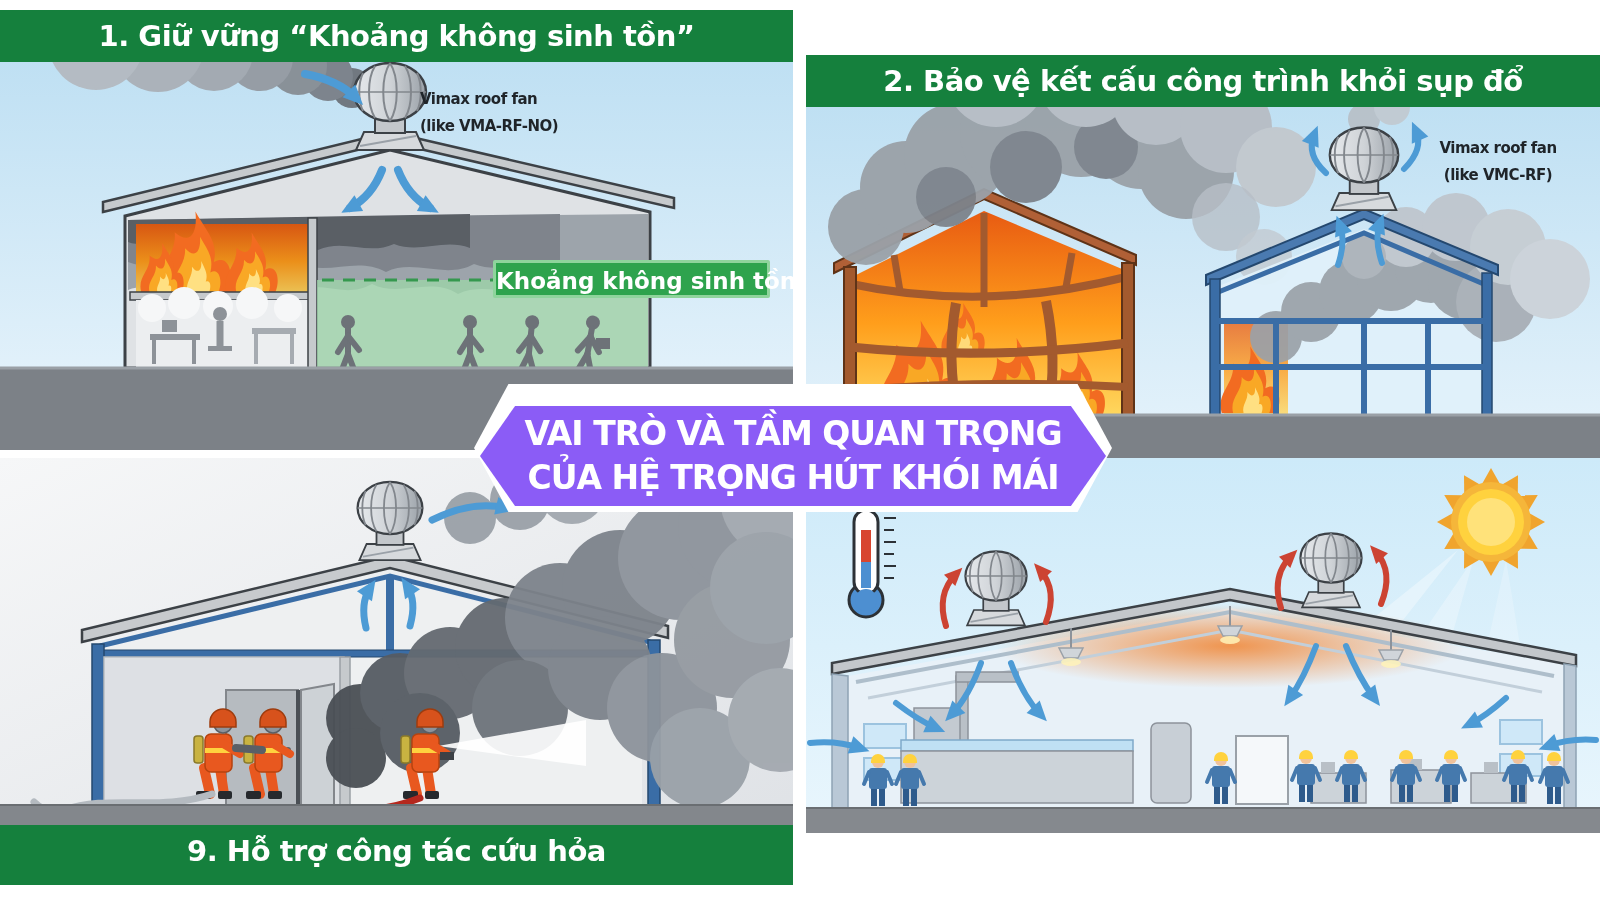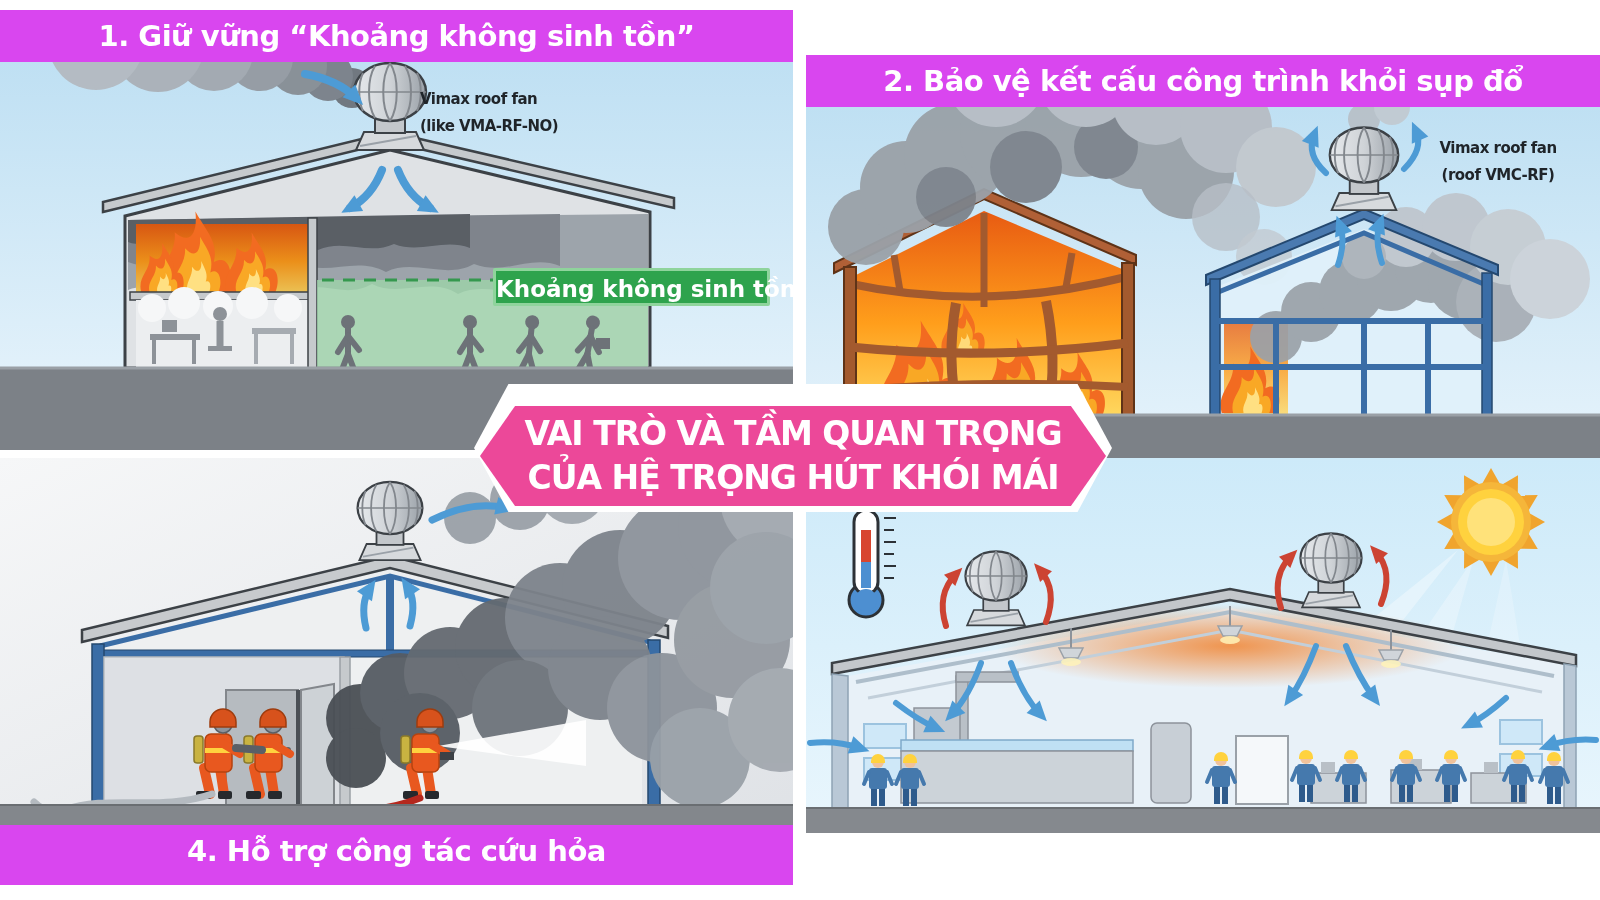--- a/index.html
+++ b/index.html
@@ -3,41 +3,41 @@
 <meta charset="utf-8">
 <style>
   html,body{margin:0;padding:0;background:#ffffff;}
   #stage{position:relative;width:1600px;height:900px;background:#ffffff;overflow:hidden;
          font-family:"DejaVu Sans","Liberation Sans",sans-serif;}
   .panel{position:absolute;overflow:hidden;}
   #panel1{left:0;top:10px;width:793px;height:440px;}
   #panel2{left:806px;top:20px;width:794px;height:440px;margin-top:35px;}
   #panel3{left:0;top:458px;width:793px;height:427px;}
   #panel4{left:806px;top:458px;width:794px;height:427px;}
-  .titlebar{position:absolute;left:0;width:100%;height:60px;background:#d946ef;
+  .titlebar{position:absolute;left:0;width:100%;height:60px;background:#15803d;
             color:#ffffff;font-weight:bold;font-size:29px;text-align:center;line-height:52px;
             white-space:nowrap;letter-spacing:-0.5px;}
   .titlebar.top{top:0;}
   .titlebar.bottom{bottom:0;}
   .scene{position:absolute;left:0;width:100%;}
   .scene.below{top:52px;height:388px;}
   .scene.above{top:0;height:375px;}
   svg{display:block;}
   .fanlabel{position:absolute;color:#1f2429;font-size:15px;font-weight:bold;line-height:27px;
             letter-spacing:-0.5px;}
   #fanlabel1{left:420px;top:76px;width:230px;text-align:left;}
   #fanlabel2{left:592px;top:80px;width:200px;text-align:center;}
-  #survival-label{position:absolute;left:493px;top:258px;width:277px;height:38px;
+  #survival-label{position:absolute;left:493px;top:250px;width:277px;height:38px;
                   background:#2ea34d;border:3px solid #8fd49c;border-radius:2px;
                   color:#ffffff;font-weight:bold;font-size:23px;text-align:left;line-height:36px;
                   box-sizing:border-box;white-space:nowrap;}
   #banner{position:absolute;left:474px;top:384px;width:638px;height:128px;z-index:30;}
   #banner .hexouter{position:absolute;inset:0;background:#ffffff;
       clip-path:polygon(0 50%,5.4% 0,94.6% 0,100% 50%,94.6% 100%,5.4% 100%);}
-  #banner .hexinner{position:absolute;inset:6px;background:#ec4899;
+  #banner .hexinner{position:absolute;inset:6px;background:#8b5cf6;
       clip-path:polygon(0 50%,5.6% 0,94.4% 0,100% 50%,94.4% 100%,5.6% 100%);
       display:flex;flex-direction:column;align-items:center;justify-content:center;margin-top:16px;}
   #banner .bline{color:#ffffff;font-weight:bold;font-size:33px;line-height:44px;
       white-space:nowrap;letter-spacing:-1px;}
 </style>
 </head>
 <body>
 
 <div id="stage">
 
@@ -283,21 +283,21 @@
         <path d="M598,62 Q618,42 610,24" marker-end="url(#mBlue)"></path>
         <path d="M532,158 Q540,134 534,118" marker-end="url(#mBlue)"></path>
         <path d="M576,156 Q568,132 574,116" marker-end="url(#mBlue)"></path>
       </g>
       <rect x="0" y="308" width="794" height="80" fill="#7c8187"></rect>
       <line x1="0" y1="308" x2="794" y2="308" stroke="#9aa0a6" stroke-width="3"></line>
     </svg>
   </div>
   <div class="fanlabel" id="fanlabel2">
     <div>Vimax roof fan</div>
-    <div>(roof VMC-RF)</div>
+    <div>(like VMC-RF)</div>
   </div>
 </div>
 
 <div class="panel" id="panel3">
   <div class="scene above">
     <svg width="793" height="375" viewBox="0 0 793 375">
       <rect x="0" y="0" width="793" height="375" fill="url(#grayBg)"></rect>
       <g>
         <polygon points="104,192 390,120 642,190 642,347 104,347" fill="#eef0f1"></polygon>
         <polygon points="82,184 390,110 668,180 668,168 390,98 82,172" fill="#c7cacd" stroke="#3c4146" stroke-width="2.5"></polygon>
@@ -350,21 +350,21 @@
         <line x1="240" y1="392" x2="262" y2="296" stroke="none"></line>
         <line x1="236" y1="290" x2="262" y2="292" stroke="#5a5f66" stroke-width="8" stroke-linecap="round"></line>
         <rect x="440" y="294" width="14" height="8" fill="#3c4146"></rect>
       </g>
       <path d="M212,336 C160,354 110,336 64,352 C50,357 40,350 34,344" stroke="#b4bac0" stroke-width="7" fill="none" stroke-linecap="round"></path>
       <path d="M420,340 C360,364 312,344 262,360 C240,367 228,358 222,352" stroke="#b5281e" stroke-width="7" fill="none" stroke-linecap="round"></path>
       <rect x="0" y="347" width="793" height="28" fill="#83878c"></rect>
       <line x1="0" y1="347" x2="793" y2="347" stroke="#6a6e72" stroke-width="2"></line>
     </svg>
   </div>
-  <div class="titlebar bottom">4. Hỗ trợ công tác cứu hỏa</div>
+  <div class="titlebar bottom">9. Hỗ trợ công tác cứu hỏa</div>
 </div>
 
 <div class="panel" id="panel4">
   <div class="scene above">
     <svg width="794" height="375" viewBox="0 0 794 375">
       <rect x="0" y="0" width="794" height="375" fill="url(#sky4Grad)"></rect>
       <g>
         <polygon points="652,92 300,375 430,375" fill="#ffffff" opacity="0.35"></polygon>
         <polygon points="668,100 480,375 590,375" fill="#ffffff" opacity="0.28"></polygon>
         <polygon points="700,102 640,375 745,375" fill="#ffffff" opacity="0.22"></polygon>

